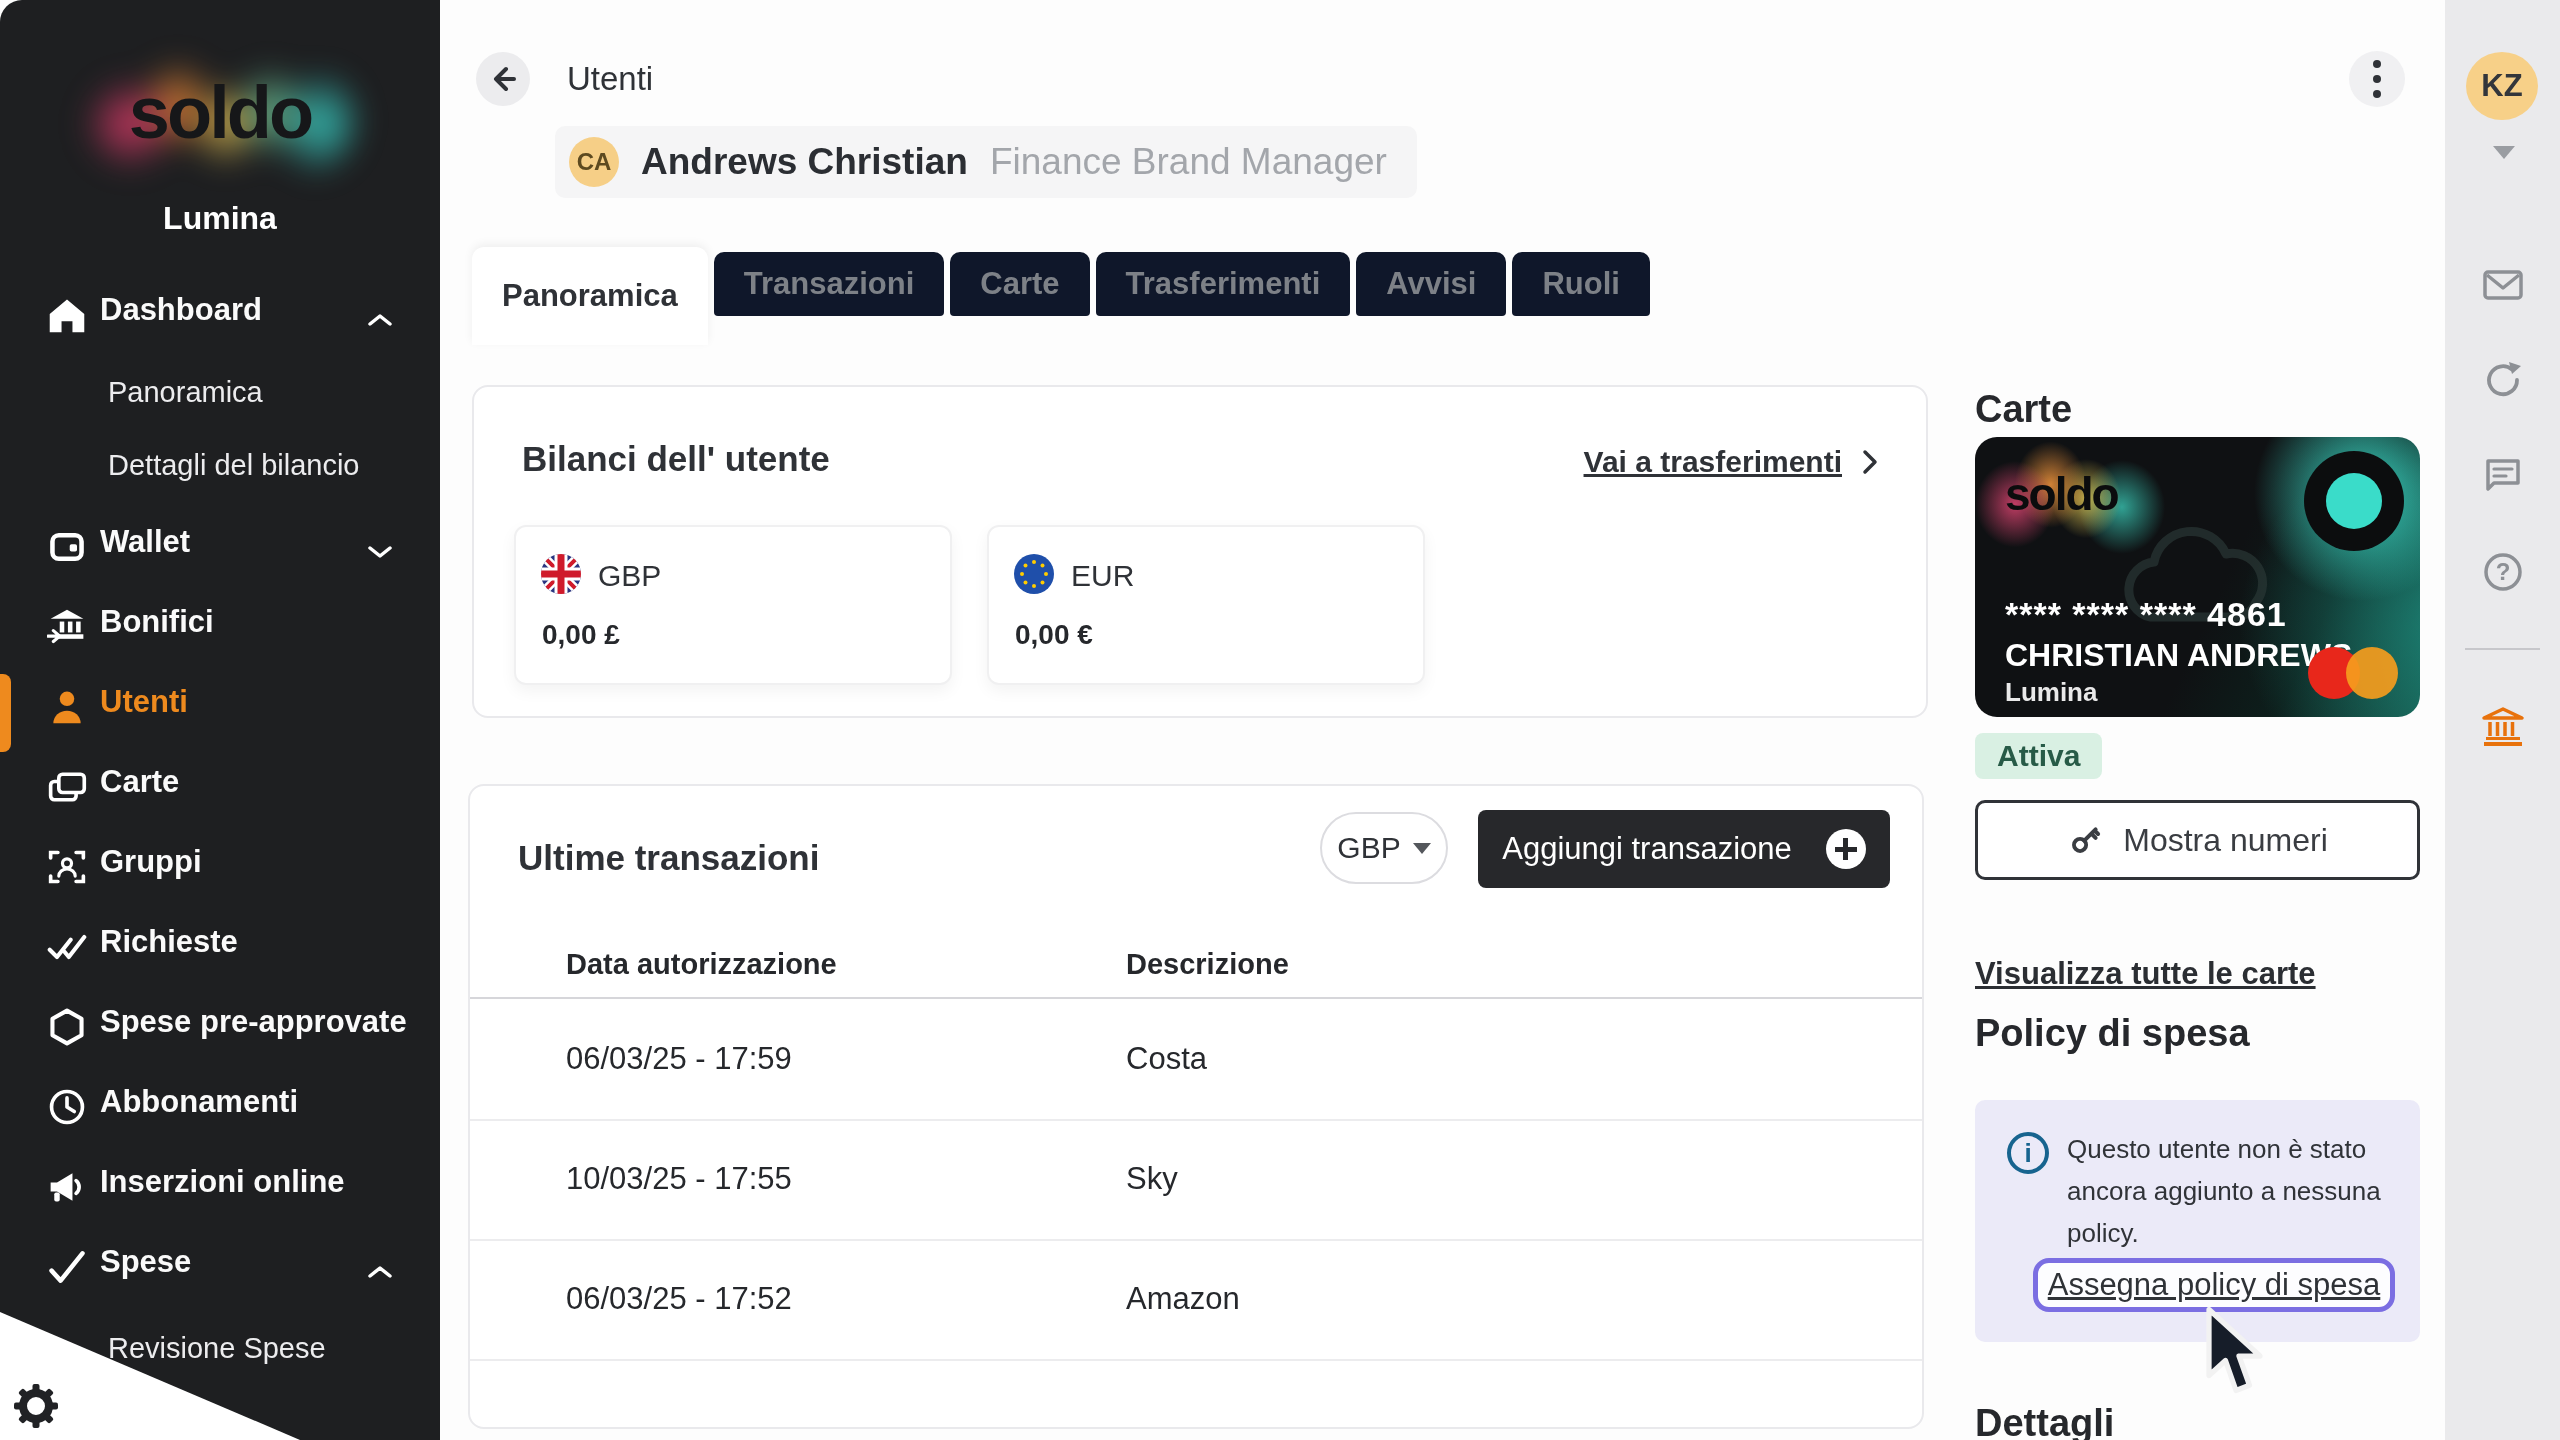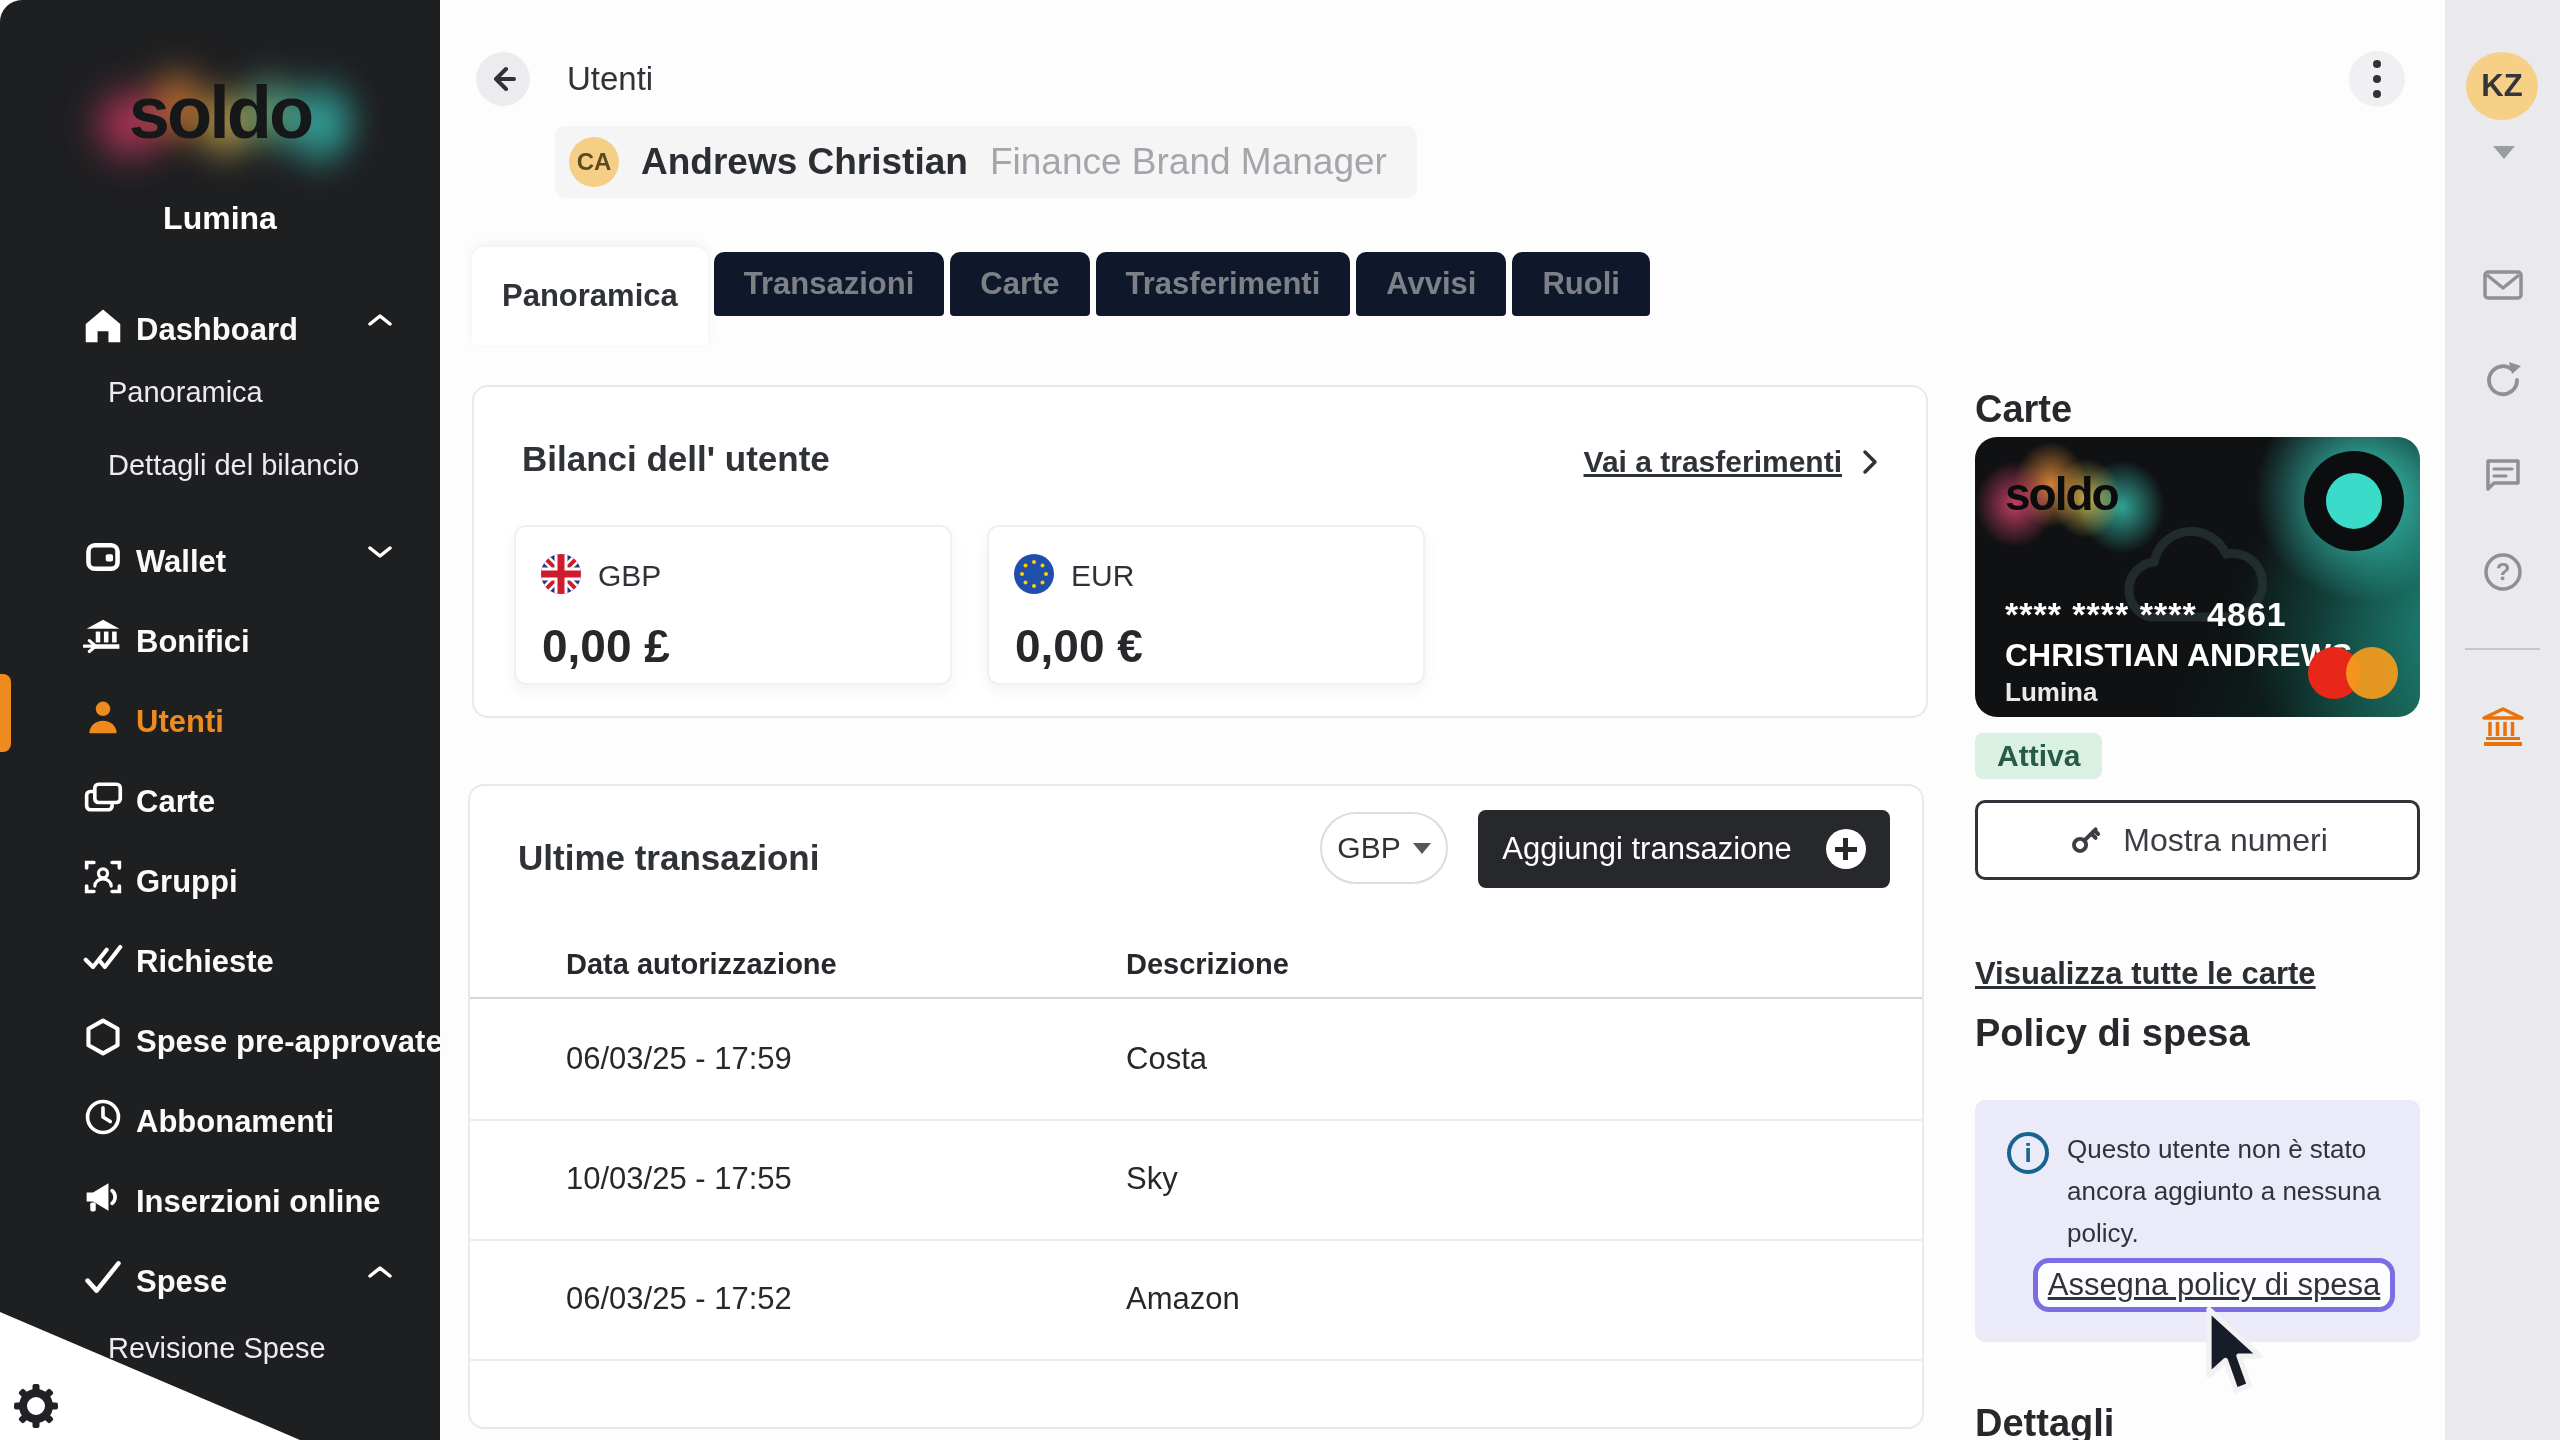--- a/index.html
+++ b/index.html
@@ -17,22 +17,22 @@
       radial-gradient(60px 70px at 35% 40%, rgba(244,140,52,.85), transparent 70%),
       radial-gradient(55px 65px at 52% 55%, rgba(250,210,88,.8), transparent 70%),
       radial-gradient(60px 70px at 68% 45%, rgba(120,220,170,.75), transparent 70%),
       radial-gradient(70px 80px at 86% 55%, rgba(56,208,198,.9), transparent 70%);
     filter:blur(14px);}
   .logo-text{position:absolute;left:0;top:22px;width:440px;text-align:center;
     font-size:74px;font-weight:bold;letter-spacing:-3px;color:#161719;}
   .brand-sub{position:absolute;left:0;top:200px;width:440px;text-align:center;
     font-size:32px;font-weight:bold;color:#fff;}
 
-  .nav-item{position:absolute;left:0;width:440px;height:56px;display:flex;align-items:flex-end;
-    padding-left:80px;box-sizing:border-box;cursor:pointer;}
+  .nav-item{position:absolute;left:0;width:440px;height:56px;display:flex;align-items:flex-start;
+    padding-left:44px;box-sizing:border-box;cursor:pointer;}
   .nav-icon{width:46px;height:46px;display:flex;align-items:center;justify-content:center;flex:0 0 46px;}
   .nav-label{margin-left:10px;font-size:31px;font-weight:bold;color:#fafafa;white-space:nowrap;}
   .nav-item.active .nav-label{color:#ee8a1e;}
   .nav-chevron{position:absolute;right:48px;top:50%;transform:translateY(-50%);display:flex;}
   .nav-sub{position:absolute;left:0;width:440px;height:40px;display:flex;align-items:center;
     padding-left:108px;box-sizing:border-box;font-size:29px;color:#ececee;cursor:pointer;white-space:nowrap;}
   .active-indicator{position:absolute;left:0;top:674px;width:11px;height:78px;background:#ee8a1e;
     border-radius:0 8px 8px 0;}
   .corner-notch{position:absolute;left:0;bottom:0;width:300px;height:128px;background:#fff;
     clip-path:polygon(0 0,0 100%,100% 100%);}
@@ -75,21 +75,21 @@
   
   .panel{position:absolute;background:#fff;border:2px solid #e9e9ec;border-radius:16px;box-sizing:border-box;}
   .panel-balances{left:472px;top:385px;width:1456px;height:333px;}
   .panel-title{position:absolute;left:48px;top:52px;font-size:35px;font-weight:bold;color:#2f3237;}
   .panel-link{position:absolute;right:48px;top:58px;display:flex;align-items:center;gap:20px;cursor:pointer;}
   .panel-link span{font-size:30px;font-weight:bold;color:#2f3237;text-decoration:underline;}
   .cur-card{position:absolute;top:138px;width:438px;height:160px;background:#fff;border:2px solid #f0f0f1;
     border-radius:12px;box-shadow:0 6px 16px rgba(0,0,0,.05);box-sizing:border-box;}
   .cur-card .flag{position:absolute;left:24px;top:26px;width:42px;height:42px;}
   .cur-card .cur{position:absolute;left:82px;top:32px;font-size:30px;color:#2f3237;}
-  .cur-card .amt{position:absolute;left:26px;top:92px;font-size:46px;font-weight:bold;color:#26282c;}
+  .cur-card .amt{position:absolute;left:26px;top:92px;font-size:28px;font-weight:bold;color:#26282c;}
 
   .panel-tx{left:468px;top:784px;width:1456px;height:645px;overflow:hidden;}
   .gbp-pill{position:absolute;left:850px;top:26px;width:128px;height:72px;border:2px solid #dcdce0;
     border-radius:40px;display:flex;align-items:center;justify-content:center;gap:12px;
     font-size:30px;color:#2f3237;cursor:pointer;box-sizing:border-box;background:#fff;}
   .caret-down{width:0;height:0;border-left:9px solid transparent;border-right:9px solid transparent;
     border-top:11px solid #54575c;}
   .add-btn{position:absolute;left:1008px;top:24px;width:412px;height:78px;background:#27282b;
     border-radius:8px;display:flex;align-items:center;justify-content:center;gap:34px;cursor:pointer;}
   .add-btn span.lbl{font-size:31px;color:#fff;}

